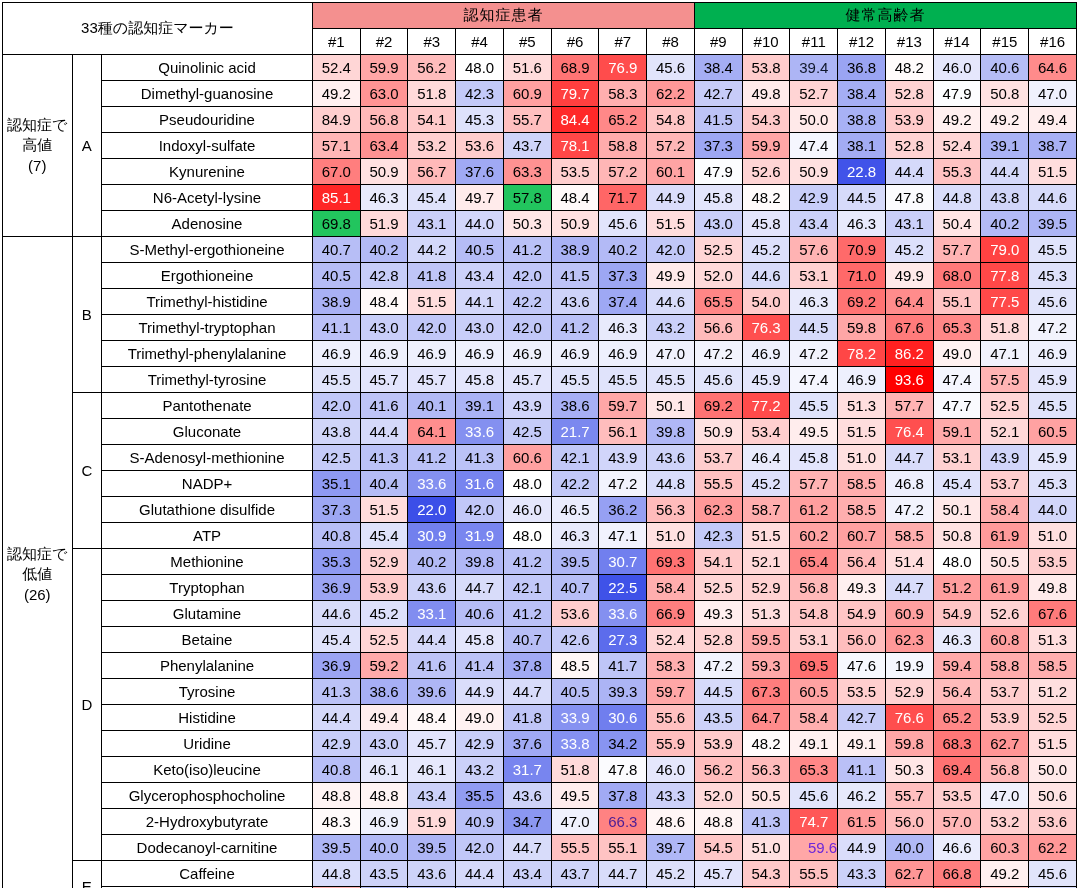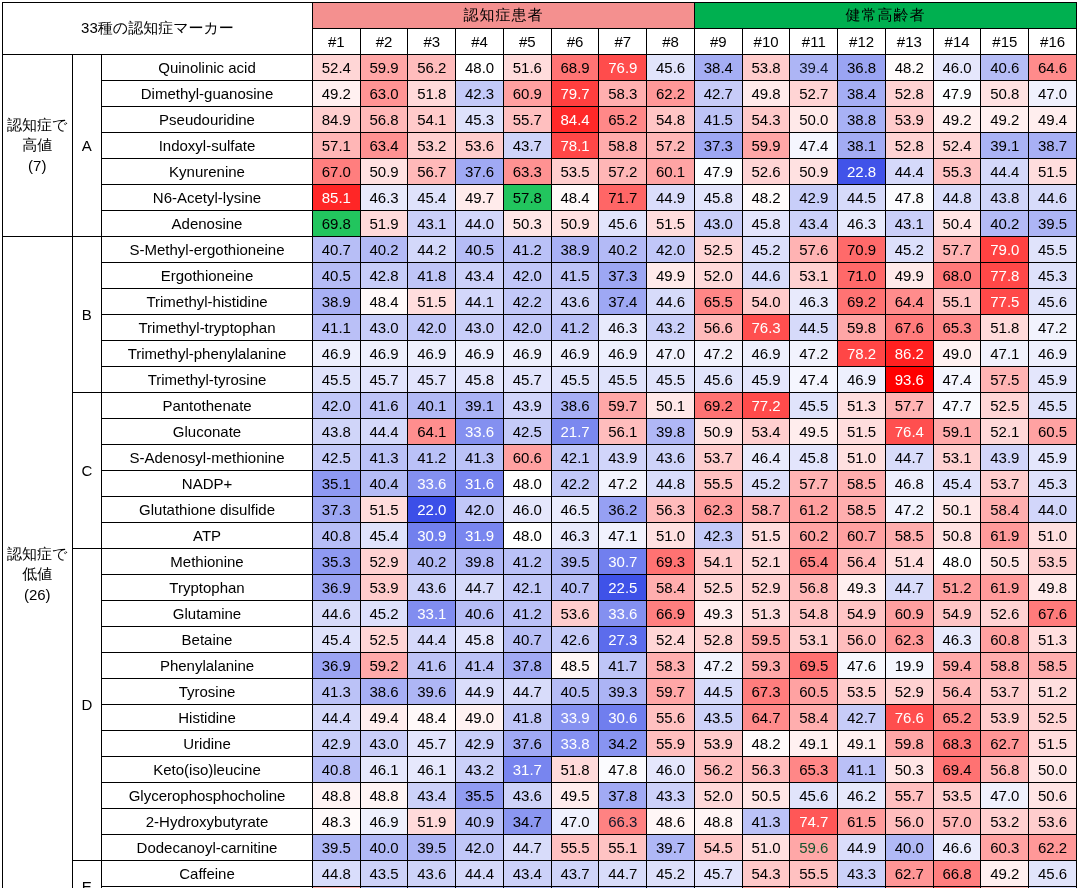--- a/index.html
+++ b/index.html
@@ -692,21 +692,21 @@
         <td class="val" style="background: rgb(255, 228, 228); color: rgb(0, 0, 0);">50.6</td>
       </tr>
       <tr>
         <td class="marker-name">2-Hydroxybutyrate</td>
         <td class="val" style="background: rgb(255, 250, 250); color: rgb(0, 0, 0);">48.3</td>
         <td class="val" style="background: rgb(238, 240, 253); color: rgb(0, 0, 0);">46.9</td>
         <td class="val" style="background: rgb(255, 218, 218); color: rgb(0, 0, 0);">51.9</td>
         <td class="val" style="background: rgb(184, 191, 247); color: rgb(0, 0, 0);">40.9</td>
         <td class="val" style="background: rgb(139, 151, 241); color: rgb(0, 0, 0);">34.7</td>
         <td class="val" style="background: rgb(240, 241, 253); color: rgb(0, 0, 0);">47.0</td>
-        <td class="val" style="background: rgb(255, 130, 130); color: #0f172a; margin-left: 40px;">66.3</td>
+        <td class="val" style="background: rgb(255, 130, 130); color: #4c1d95; margin-left: 40px;">66.3</td>
         <td class="val" style="background: rgb(255, 246, 246); color: rgb(0, 0, 0);">48.6</td>
         <td class="val" style="background: rgb(255, 244, 244); color: rgb(0, 0, 0);">48.8</td>
         <td class="val" style="background: rgb(187, 194, 247); color: rgb(0, 0, 0);">41.3</td>
         <td class="val" style="background: rgb(255, 87, 87); color: rgb(255, 255, 255);">74.7</td>
         <td class="val" style="background: rgb(255, 156, 156); color: rgb(0, 0, 0);">61.5</td>
         <td class="val" style="background: rgb(255, 189, 189); color: rgb(0, 0, 0);">56.0</td>
         <td class="val" style="background: rgb(255, 183, 183); color: rgb(0, 0, 0);">57.0</td>
         <td class="val" style="background: rgb(255, 208, 208); color: rgb(0, 0, 0);">53.2</td>
         <td class="val" style="background: rgb(255, 205, 205); color: rgb(0, 0, 0);">53.6</td>
       </tr>
@@ -715,21 +715,21 @@
         <td class="val" style="background: rgb(173, 181, 245); color: rgb(0, 0, 0);">39.5</td>
         <td class="val" style="background: rgb(177, 185, 246); color: rgb(0, 0, 0);">40.0</td>
         <td class="val" style="background: rgb(173, 181, 245); color: rgb(0, 0, 0);">39.5</td>
         <td class="val" style="background: rgb(193, 199, 248); color: rgb(0, 0, 0);">42.0</td>
         <td class="val" style="background: rgb(216, 220, 250); color: rgb(0, 0, 0);">44.7</td>
         <td class="val" style="background: rgb(255, 193, 193); color: rgb(0, 0, 0);">55.5</td>
         <td class="val" style="background: rgb(255, 195, 195); color: rgb(0, 0, 0);">55.1</td>
         <td class="val" style="background: rgb(175, 183, 246); color: rgb(0, 0, 0);">39.7</td>
         <td class="val" style="background: rgb(255, 199, 199); color: rgb(0, 0, 0); text-align: center;">54.5</td>
         <td class="val" style="background: rgb(255, 224, 224); color: rgb(0, 0, 0);">51.0</td>
-        <td class="val" style="background: rgb(255, 167, 167); color: #14532d;">59.6</td>
+        <td class="val" style="background: rgb(255, 167, 167); color: #6d28d9; text-align: right;">59.6</td>
         <td class="val" style="background: rgb(218, 221, 251); color: rgb(0, 0, 0);">44.9</td>
         <td class="val" style="background: rgb(177, 185, 246); color: rgb(0, 0, 0);">40.0</td>
         <td class="val" style="background: rgb(235, 237, 253); color: rgb(0, 0, 0);">46.6</td>
         <td class="val" style="background: rgb(255, 163, 163); color: rgb(0, 0, 0);">60.3</td>
         <td class="val" style="background: rgb(255, 152, 152); color: rgb(0, 0, 0);">62.2</td>
       </tr>
       <tr>
         <td class="subgroup-label" rowspan="2">E</td>
         <td class="marker-name">Caffeine</td>
         <td class="val" style="background: rgb(217, 221, 251); color: rgb(0, 0, 0);">44.8</td>

